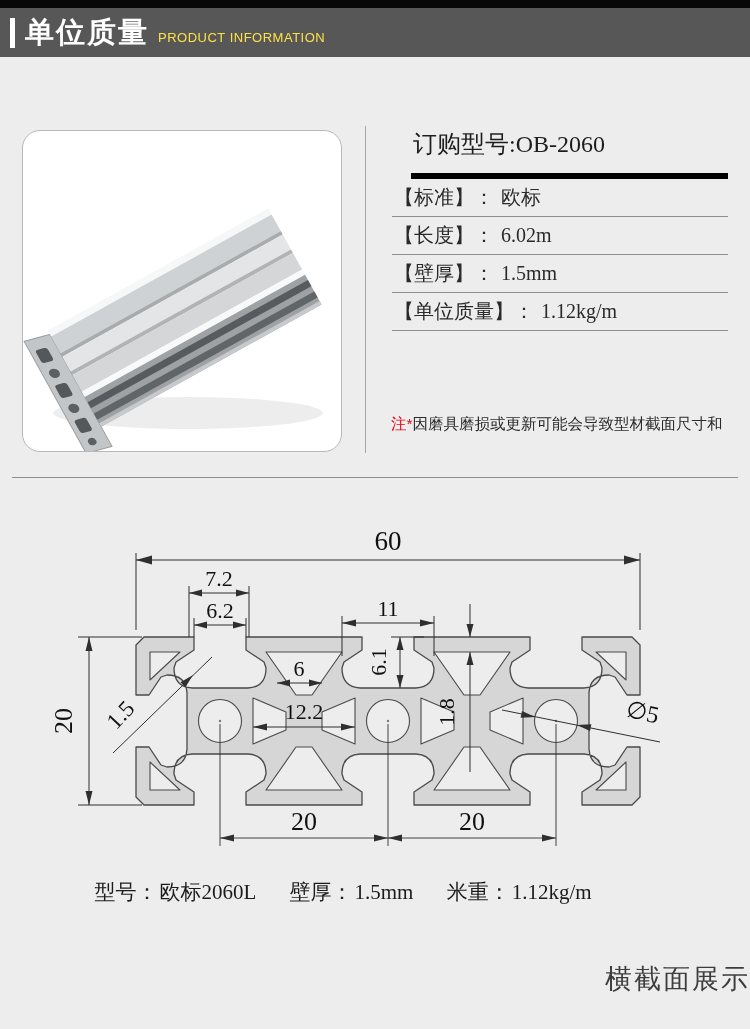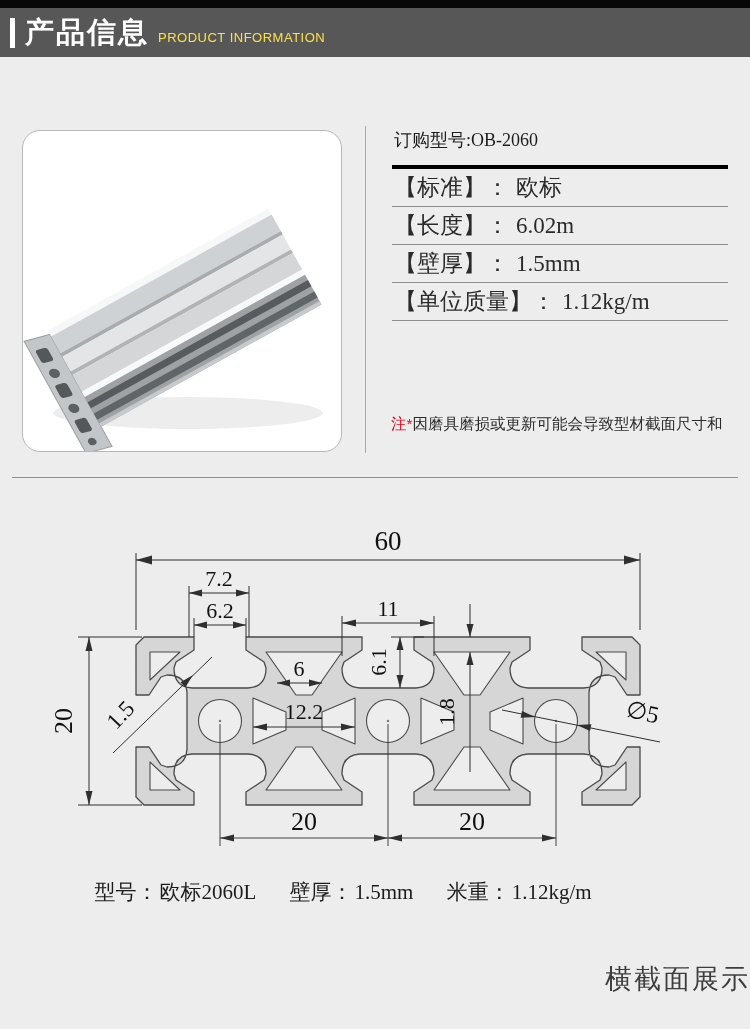--- a/index.html
+++ b/index.html
@@ -15,22 +15,22 @@
   .header .t-cn{color:#ffffff;font-size:29px;font-weight:bold;letter-spacing:2px;margin-left:10px;}
   .header .t-en{color:#fde047;font-size:13px;letter-spacing:.5px;margin-left:9px;margin-top:10px;}
 
   .photo-box{
     position:absolute;left:22px;top:130px;width:318px;height:320px;
     background:#ffffff;border:1px solid #b8b8b8;border-radius:18px;overflow:hidden;
   }
   .v-divider{position:absolute;left:365px;top:126px;width:1px;height:327px;background:#a8a8a8;}
 
   .specs{position:absolute;left:392px;top:120px;width:336px;font-family:"Liberation Serif", serif;}
-  .order-line{font-size:18px;color:#1d1d1d;padding:8px 0 13px 2px;border-bottom:4px solid #000000;}
-  .spec-row{font-size:23px;color:#2a2a2a;height:37px;line-height:37px;border-bottom:1px solid #8f8f8f;padding-left:2px;}
+  .order-line{font-size:24px;color:#1d1d1d;padding:8px 0 13px 2px;border-bottom:6px solid #000000;margin-left:19px;}
+  .spec-row{font-size:20px;color:#2a2a2a;height:37px;line-height:37px;border-bottom:1px solid #8f8f8f;padding-left:2px;}
   .spec-row .val{margin-left:7px;}
   .note{
     position:absolute;left:391px;top:399px;width:345px;
     font-family:"Liberation Sans", sans-serif;
     font-size:15.5px;line-height:23px;color:#2b2b2b;margin-top:13px;
   }
   .note .red{color:#e60012;}
 
   .h-divider{position:absolute;left:12px;top:477px;width:726px;height:1px;background:#8f8f8f;}
 
@@ -50,21 +50,21 @@
 
   .dimtxt{font-family:"Liberation Serif", serif;fill:#111111;}
 </style>
 </head>
 <body>
 
 <div class="top-strip"></div>
 
 <header class="header">
   <div class="bar"></div>
-  <div class="t-cn">产品信息</div>
+  <div class="t-cn">单位质量</div>
   <div class="t-en">PRODUCT INFORMATION</div>
 </header>
 
 <div class="photo-box">
   <svg width="318" height="320" viewBox="0 0 318 320">
     <ellipse cx="165" cy="282" rx="135" ry="16" fill="#000000" opacity="0.07"></ellipse>
     <g transform="rotate(-29 160 200)">
 
       <g transform="skewY(14)">
         <rect x="16" y="128" width="26" height="128" fill="#c3c6c8" stroke="#9b9ea0" stroke-width="1"></rect>

